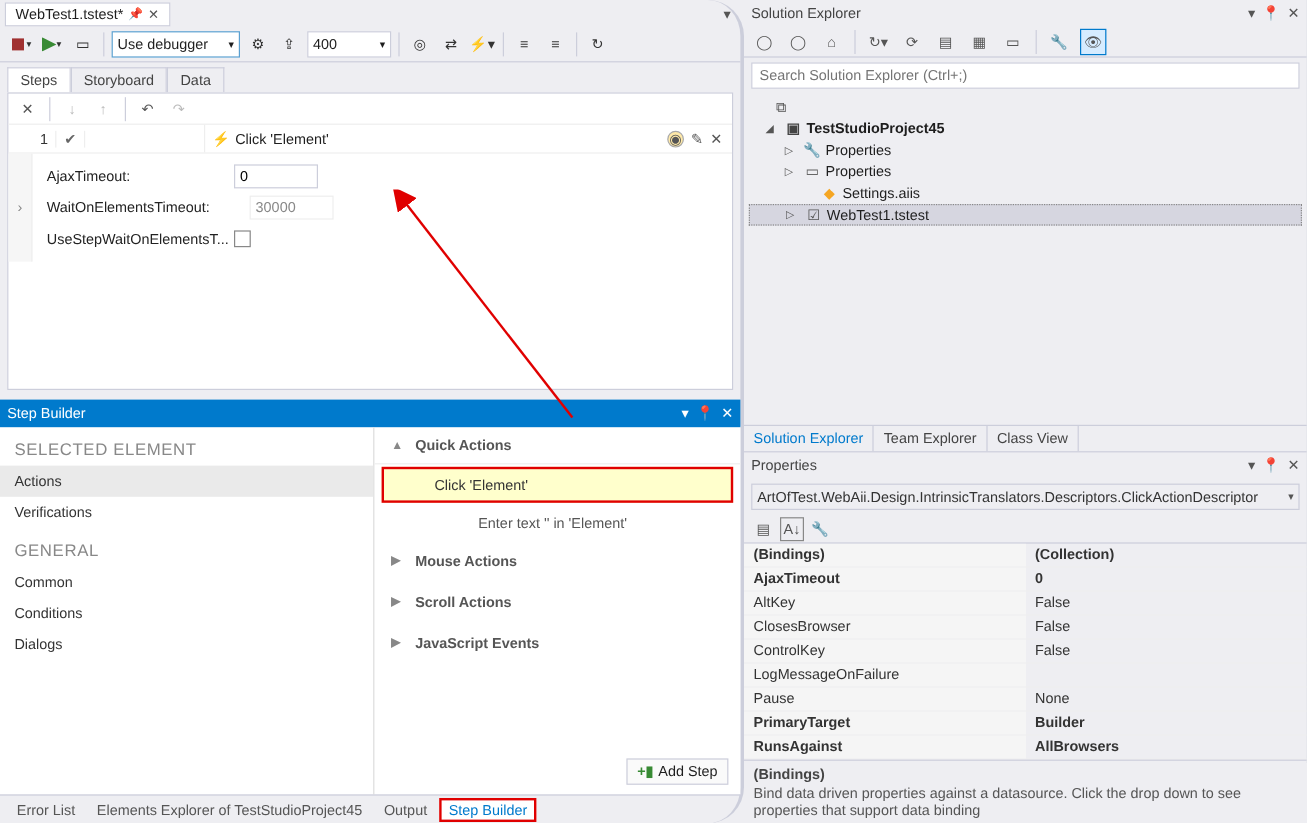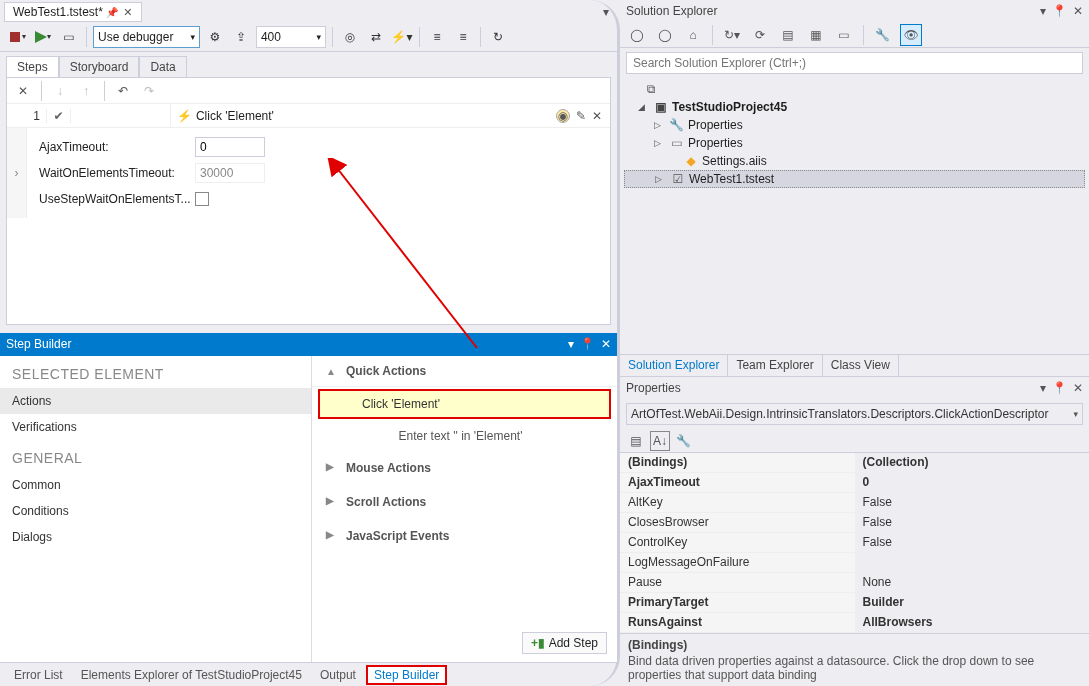--- a/index.html
+++ b/index.html
@@ -211,21 +211,21 @@
 
       <div class="props-area">
         <div class="gutter">›</div>
         <div class="props">
           <div class="prop-line">
             <label>AjaxTimeout:</label>
             <input type="text" value="0" style="">
           </div>
           <div class="prop-line">
             <label>WaitOnElementsTimeout:</label>
-            <input type="text" style="width: 70px; border-color: rgb(238, 238, 238); color: rgb(136, 136, 136);" value="30000">
+            <input type="text" style="width: 70px; border-color: rgb(238, 238, 238); color: rgb(136, 136, 136); margin-left: 13px;" value="30000">
           </div>
           <div class="prop-line">
             <label>UseStepWaitOnElementsT...</label>
             <div class="chkbox"></div>
           </div>
         </div>
       </div>
 
       <svg class="arrow" width="160" height="200">
         <defs>

